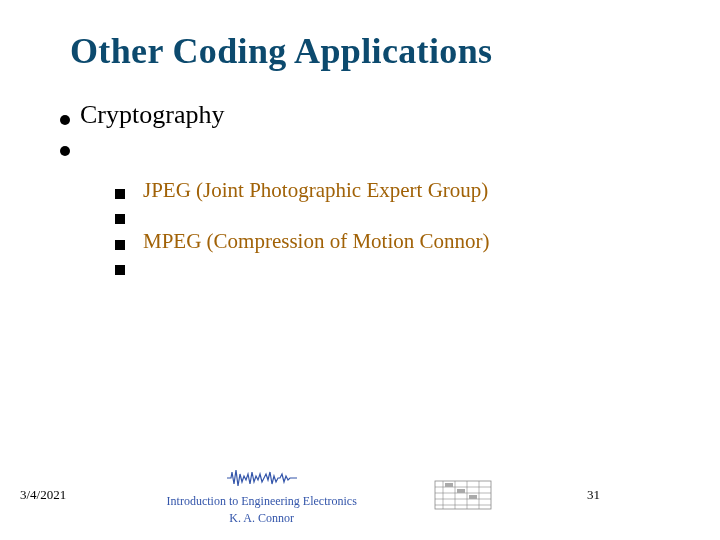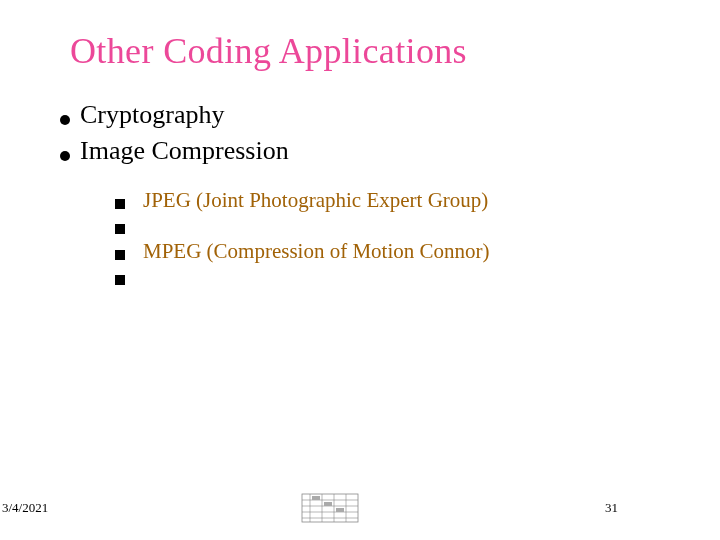--- a/index.html
+++ b/index.html
@@ -16,22 +16,22 @@
     .slide {
       width: 720px;
       height: 540px;
       padding: 30px 60px 20px 60px;
       display: flex;
       flex-direction: column;
     }
 
     .title {
       font-size: 36px;
-      font-weight: normal;
-      color: #ec4899;
+      font-weight: bold;
+      color: #0c4a6e;
       text-align: left;
       margin-bottom: 28px;
       letter-spacing: 0.01em;
       padding-left: 10px;
     }
 
     .main-bullets {
       list-style: none;
       padding: 0;
       margin-bottom: 16px;
@@ -81,21 +81,21 @@
     }
 
     .footer {
       position: absolute;
       bottom: 14px;
       left: 0;
       width: 620px;
       display: flex;
       align-items: center;
       justify-content: space-between;
-      padding: 0 2px;
+      padding: 0 20px;
     }
 
     .footer-date {
       font-size: 13px;
       color: #000;
       min-width: 70px;
     }
 
     .footer-center {
       display: flex;
@@ -140,21 +140,20 @@
 
   <h1 class="title">Other Coding Applications</h1>
 
   <ul class="main-bullets">
     <li>
       <span class="bullet-dot"></span>
       <span>Cryptography</span>
     </li>
     <li>
       <span class="bullet-dot"></span>
-      <span>Image Compression</span>
     </li>
   </ul>
 
   <ul class="sub-bullets">
     <li>
       <span class="sub-bullet-square"></span>
       <span>JPEG (Joint Photographic Expert Group)</span>
     </li>
     <li>
       <span class="sub-bullet-square"></span>
@@ -164,20 +163,27 @@
       <span>MPEG (Compression of Motion Connor)</span>
     </li>
     <li>
       <span class="sub-bullet-square"></span>
     </li>
   </ul>
 
   <div class="footer">
     <span class="footer-date">3/4/2021</span>
 
+    <div class="footer-center">
+      <svg class="footer-waveform" viewBox="0 0 70 28">
+        <polyline points="0,14 4,14 5,8 7,20 9,6 11,22 13,10 15,18 17,12 19,16 21,10 23,20 25,8 27,18 29,12 31,16 33,10 35,18 37,14 39,10 41,16 43,8 45,20 47,12 49,18 51,14 53,14 55,10 57,18 59,12 61,16 63,14 65,14 70,14" fill="none" stroke="#3355aa" stroke-width="1.2"></polyline>
+      </svg>
+      <span class="footer-text-line1">Introduction to Engineering Electronics</span>
+      <span class="footer-text-line2">K. A. Connor</span>
+    </div>
 
     <svg class="footer-circuit" viewBox="0 0 60 36">
 
       <rect x="2" y="4" width="56" height="28" fill="none" stroke="#888" stroke-width="0.8"></rect>
       <line x1="2" y1="10" x2="58" y2="10" stroke="#888" stroke-width="0.6"></line>
       <line x1="2" y1="16" x2="58" y2="16" stroke="#888" stroke-width="0.6"></line>
       <line x1="2" y1="22" x2="58" y2="22" stroke="#888" stroke-width="0.6"></line>
       <line x1="2" y1="28" x2="58" y2="28" stroke="#888" stroke-width="0.6"></line>
       <line x1="10" y1="4" x2="10" y2="32" stroke="#888" stroke-width="0.6"></line>
       <line x1="22" y1="4" x2="22" y2="32" stroke="#888" stroke-width="0.6"></line>

